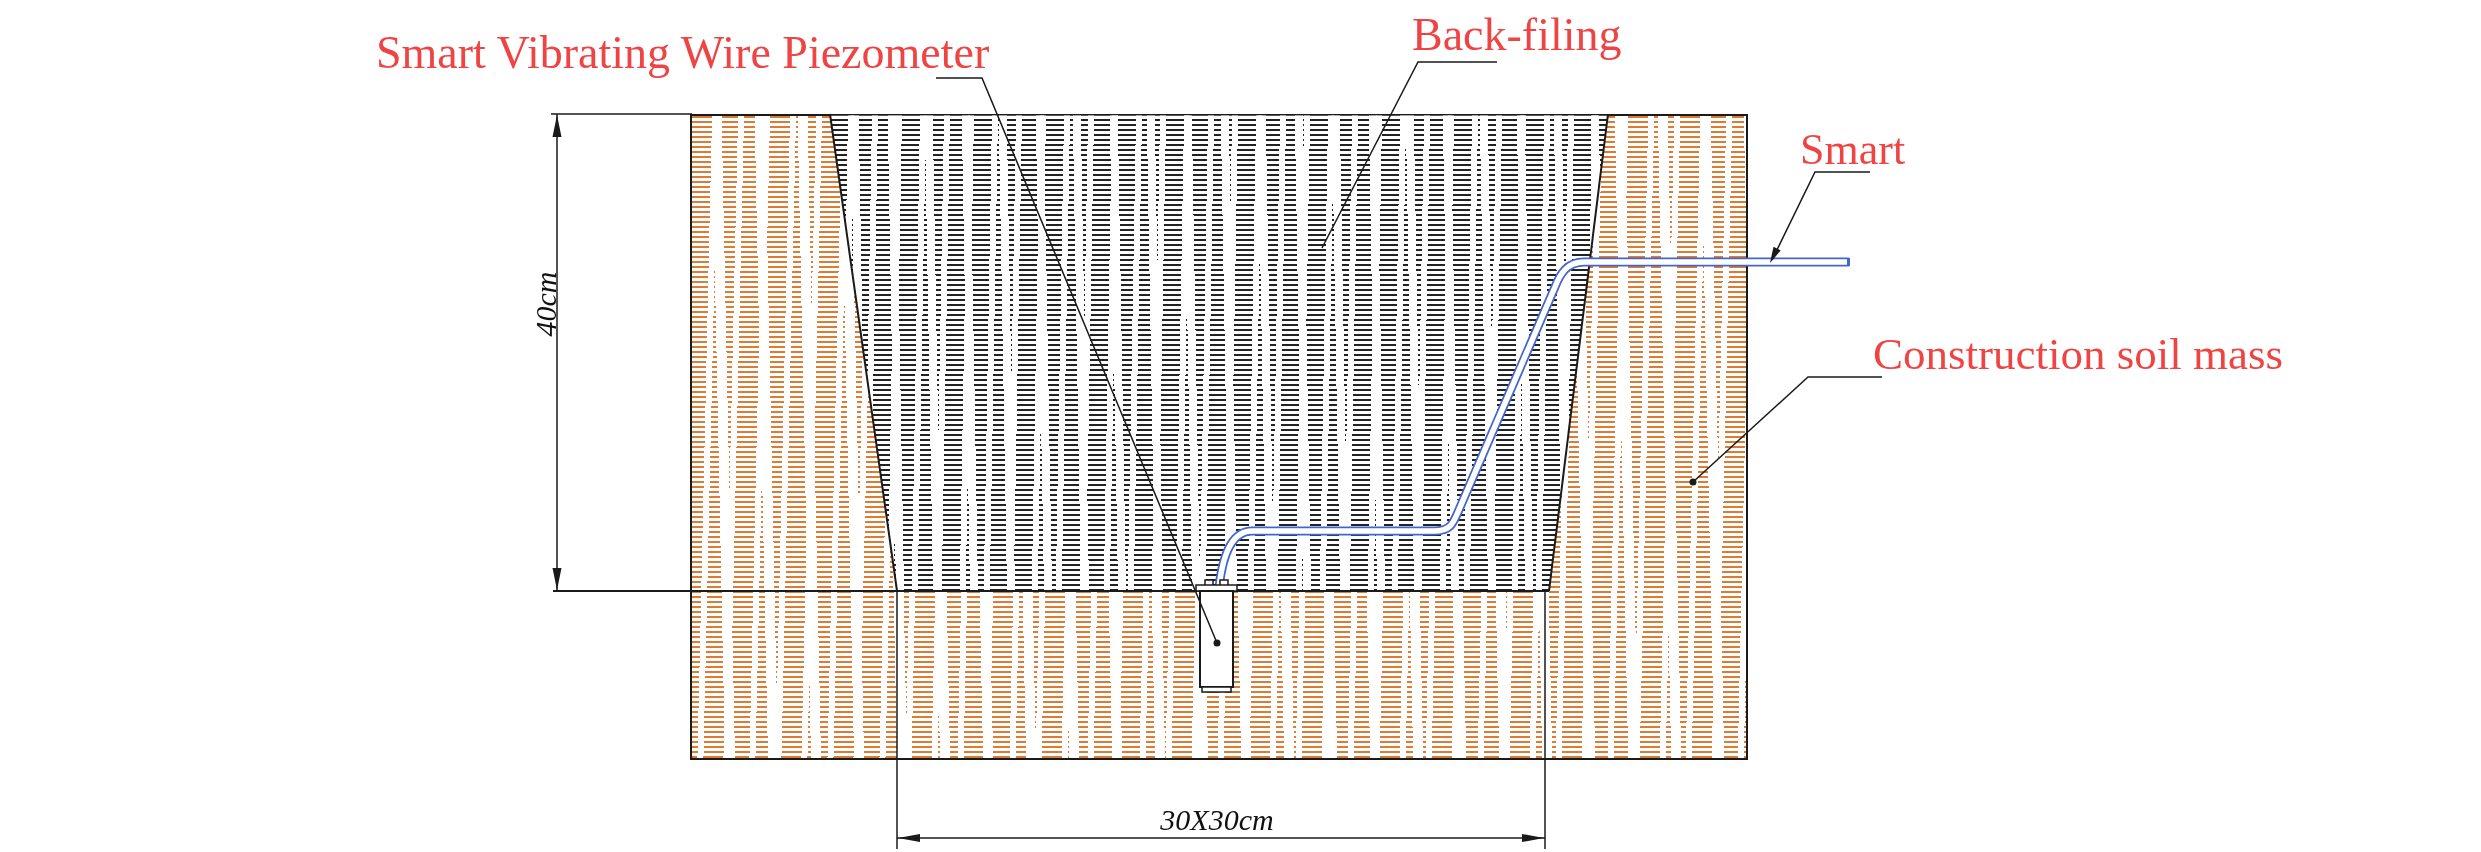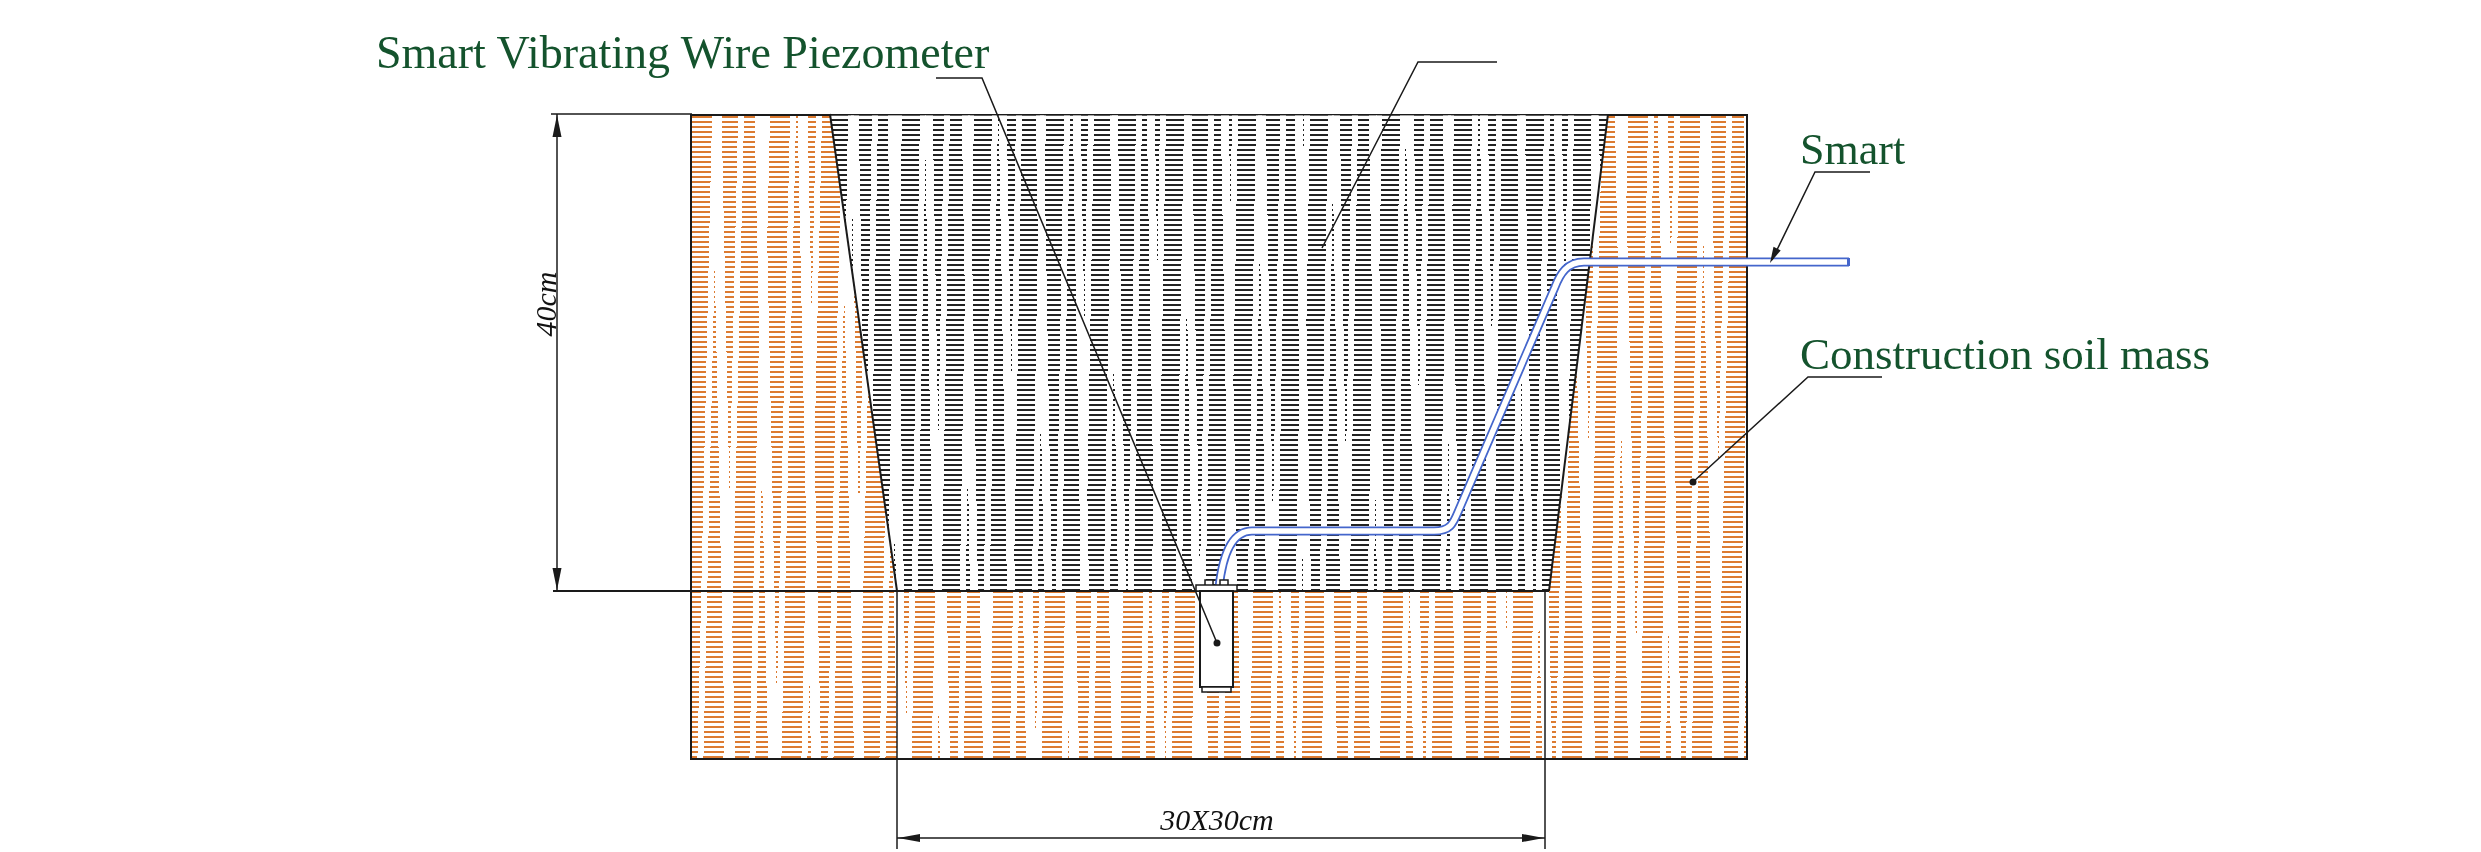--- a/index.html
+++ b/index.html
@@ -22,25 +22,25 @@
     clip-path:polygon(0% 0.3%, 100% 0.3%, 92.42% 100%, 8.61% 100%);
     background-color:#fff;
     background-image:
       repeating-linear-gradient(89deg, rgba(255,255,255,0) 0 29px, #fff 29px 37px),
       repeating-linear-gradient(91deg, rgba(255,255,255,0) 0 18px, #fff 18px 24px),
       repeating-linear-gradient(to bottom, #222222 0 2px, rgba(255,255,255,0) 2px 5px);
   }
   
   #linework{position:absolute;left:0;top:0;width:2481px;height:852px;}
   
-  .lbl{position:absolute;color:#14532d;white-space:nowrap;line-height:1.1;}
+  .lbl{position:absolute;color:#ef4444;white-space:nowrap;line-height:1.1;}
   .lbl-title{left:376px;top:28px;font-size:46px;}
   .lbl-backfill{left:1412px;top:10px;font-size:46px;}
   .lbl-cable{left:1800px;top:126px;font-size:44px;}
-  .lbl-soil{left:1800px;top:330px;font-size:45px;}
+  .lbl-soil{left:1873px;top:330px;font-size:45px;}
   .dim-text{position:absolute;color:#111;font-style:italic;font-size:30px;
     display:flex;align-items:center;justify-content:center;}
   .dim-40{left:500px;top:286px;width:92px;height:36px;transform:rotate(-90deg);}
   .dim-30{left:1137px;top:804px;width:160px;height:32px;}
 </style>
 </head>
 <body>
 
 <div id="stage">
 
@@ -96,19 +96,20 @@
 
       <polyline points="1870,172 1815,172 1772,260" fill="none" stroke="#1a1a1a" stroke-width="1.5"></polyline>
       <polygon points="1770,263 1780.7,250.4 1773.5,246.8" fill="#1a1a1a"></polygon>
 
       <polyline points="1882,377 1808,377 1693,482" fill="none" stroke="#1a1a1a" stroke-width="1.5"></polyline>
       <circle cx="1693" cy="482" r="3.5" fill="#1a1a1a"></circle>
     </g>
   </svg>
 
   <div class="lbl lbl-title">Smart Vibrating Wire Piezometer</div>
+  <div class="lbl lbl-backfill">Back-filing</div>
   <div class="lbl lbl-cable">Smart</div>
   <div class="lbl lbl-soil">Construction soil mass</div>
 
   <div class="dim-text dim-40">40cm</div>
   <div class="dim-text dim-30">30X30cm</div>
 
 </div>
 
 </body></html>

